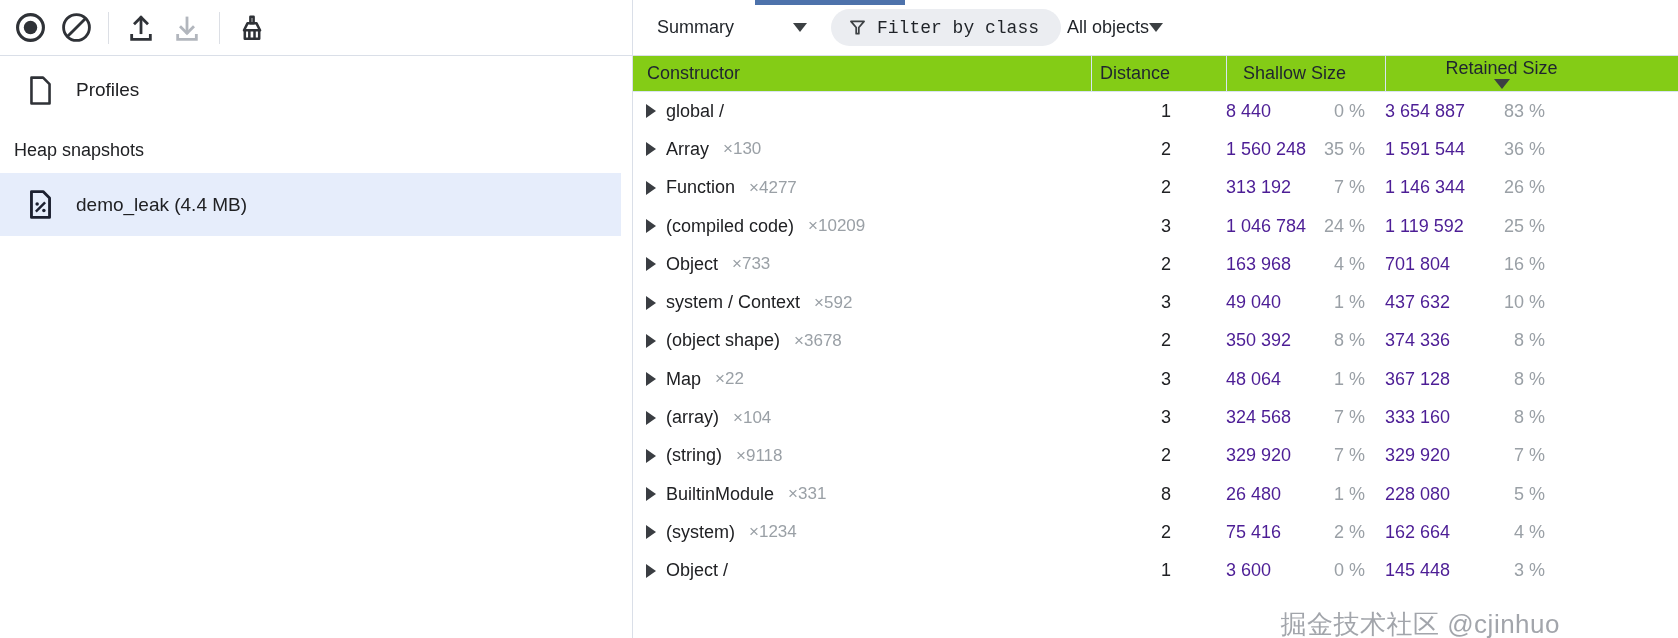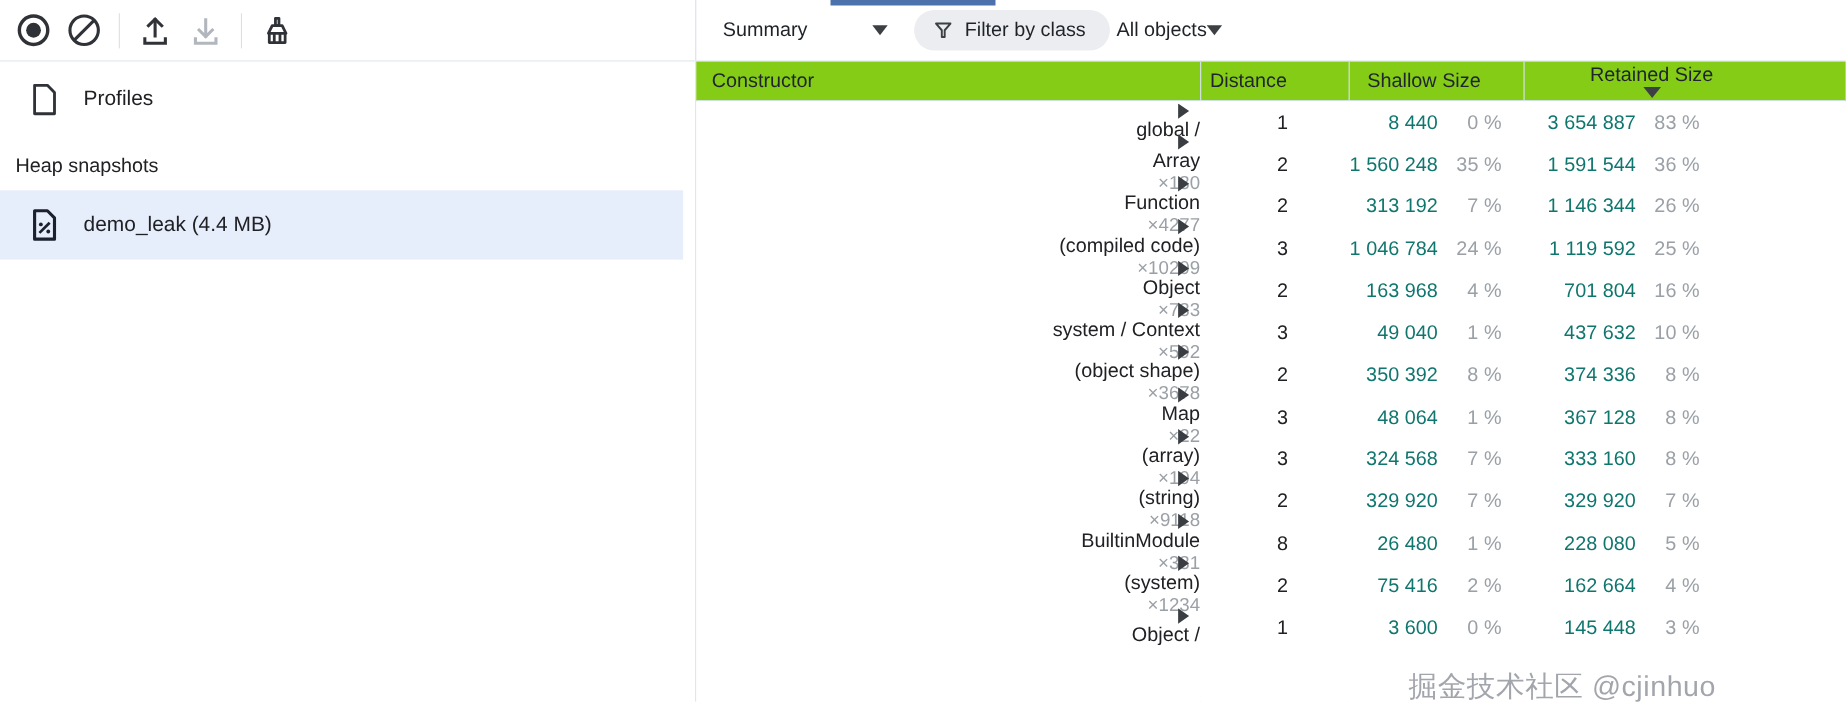--- a/index.html
+++ b/index.html
@@ -20,21 +20,21 @@
 
   .tbtn { width:40px; height:40px; display:flex; align-items:center; justify-content:center; border-radius:6px; cursor:pointer; background:transparent; border:none; }
   .tsep { width:1px; height:32px; background:#dcdfe5; margin:0 6px; }
 
   .dropdown { display:flex; align-items:center; gap:10px; padding:6px 10px; cursor:pointer; }
   .dropdown .lbl { font-size:18px; color:#1f2328; }
   .caret { width:0; height:0; border-left:7px solid transparent; border-right:7px solid transparent; border-top:9px solid #3c4043; }
   .summary-dd { margin-right:14px; width:170px; justify-content:space-between; }
 
   .filter-pill { display:flex; align-items:center; gap:9px; background:#ebedf1; border-radius:19px; height:37px; padding:0 22px 0 16px; cursor:text; }
-  .filter-pill .lbl { font-size:18px; color:#1f2328; }
+  .filter-pill .lbl { font-size:18px; color:#1f2328;font-family:Liberation Mono, monospace; }
 
   .all-objects { flex:1; display:flex; align-items:center; padding-right:122px; margin-left:6px; cursor:pointer; }
   .all-objects .lbl { font-size:18px; color:#1f2328; }
 
   
   .content { flex:1; display:flex; min-height:0; }
 
   
   .sidebar { width:633px; flex:0 0 633px; border-right:1px solid #dadfe8; background:#fff; padding-top:8px; }
   .profiles-item { display:flex; align-items:center; gap:22px; height:52px; padding-left:27px; cursor:pointer; }
@@ -51,29 +51,29 @@
 
   .grid-header { height:36px; flex:0 0 36px; background:#84cc16; border-bottom:1px solid #d9e4f3; display:grid; grid-template-columns:458px 135px 159px 1fr; align-items:center; font-size:18px; color:#1f2430; }
   .gh-cell { padding-left:14px; cursor:pointer; white-space:nowrap; }
   .gh-distance { padding-left:9px; }
   .gh-shallow { padding-left:17px; }
   .gh-retained { padding-left:9px; display:flex; align-items:center; justify-content:space-between; padding-right:69px;flex-direction:column; }
   .sort-caret { width:0; height:0; border-left:8px solid transparent; border-right:8px solid transparent; border-top:10px solid #3c4043; }
 
   .grid-body { flex:1; position:relative; overflow:hidden; background:#fff; }
   .dg-row { height:38.3px; display:grid; grid-template-columns:458px 135px 159px 1fr; align-items:center; font-size:18px; cursor:default; }
-  .cell-ctor { display:flex; align-items:flex-end; padding-left:13px; white-space:nowrap; overflow:hidden;flex-direction:column; }
+  .cell-ctor { display:flex; align-items:center; padding-left:13px; white-space:nowrap; overflow:hidden; }
   .tri { width:0; height:0; border-top:7px solid transparent; border-bottom:7px solid transparent; border-left:10px solid #3a3d42; margin-right:10px; flex:0 0 auto; cursor:pointer; }
   .ctor-name { color:#202124; }
   .ctor-count { color:#9aa0a6; margin-left:14px; font-size:17px; }
   .cell-distance { text-align:right; padding-right:55px; color:#202124; }
   .cell-num { display:flex; align-items:center; }
   .cell-shallow { padding-right:20px; }
   .cell-retained { padding-right:133px; }
-  .num { flex:1; text-align:right; color:#0f766e; }
+  .num { flex:1; text-align:left; color:#4c1d95; }
   .pct { width:58px; text-align:right; color:#9aa0a6; }
 
   
   .watermark { position:absolute; top:551px; right:118px; font-size:26px; color:rgba(105,110,120,0.62); white-space:nowrap; z-index:9; pointer-events:none; letter-spacing:0.5px; }
 
   svg.icn { display:block; }
 </style>
 </head>
 <body>
 

